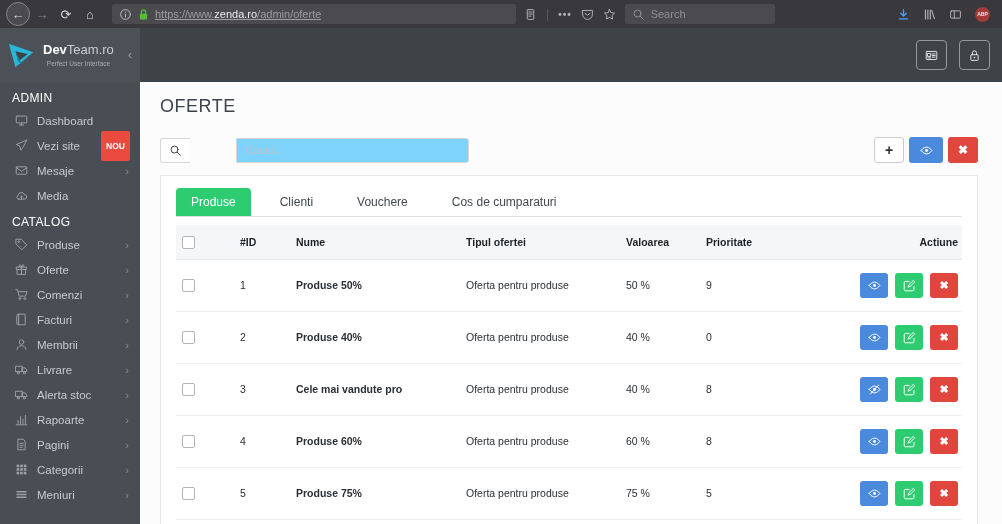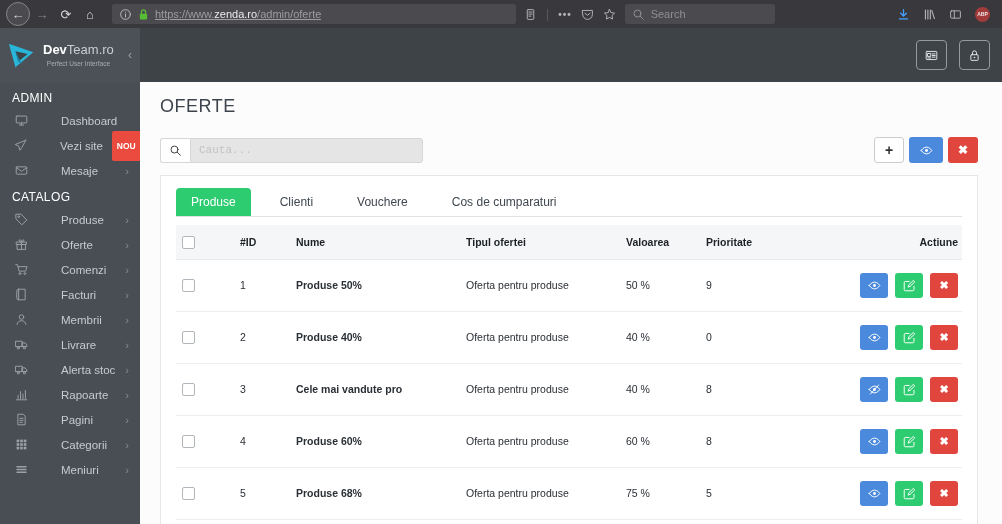--- a/index.html
+++ b/index.html
@@ -38,30 +38,30 @@
   .collapse-chevron { position:absolute; right:8px; top:50%; transform:translateY(-50%); color:#9aa0a5; font-size:12px; }
   .header-buttons { margin-left:auto; display:flex; align-items:center; gap:12px; padding-right:12px; }
   .hdr-btn { width:31px; height:30px; border:1px solid #969a9d; border-radius:4px; background:transparent; color:#e3e5e7; display:grid; place-items:center; }
 
   
   .app-body { display:flex; height:442px; }
   .sidebar { width:140px; background:#484e54; flex:none; padding-top:2px; overflow:hidden; }
   .side-section-title { padding:7px 12px 3px 12px; font-size:12px; font-weight:normal; color:#ffffff; letter-spacing:.4px; }
   .side-item { display:flex; align-items:center; gap:9px; padding:0 8px 0 14px; height:25px; cursor:pointer; }
   .side-item .ic { width:14px; color:#9aa1a7; display:flex; justify-content:center; }
-  .side-label { flex:1; color:#c6cbd0; font-size:11.5px; white-space:nowrap;margin-left:24px; }
+  .side-label { flex:1; color:#c6cbd0; font-size:11.5px; white-space:nowrap; }
   .side-chevron { color:#878e94; font-size:11px; padding-right:3px; }
   .badge-nou { background:#ea4b3e; color:#fff; font-size:8.5px; font-weight:bold; padding:10px 5px; border-radius:2px; margin-right:2px; }
 
   .content { flex:1; background:#fcfcfd; padding:10px 24px 0 20px; overflow:hidden; }
   .page-title { font-size:18px; font-weight:500; color:#3d444c; letter-spacing:.5px; margin:4px 0 20px 0; }
   .search-row { display:flex; align-items:center; height:26px; }
   .input-group { display:flex; height:25px; }
   .ig-addon { width:30px; border:1px solid #d6d6d6; border-right:none; border-radius:3px 0 0 3px; display:grid; place-items:center; color:#3c3c3c; background:#fff; }
-  .search-input { width:233px; border:1px solid #d6d6d6; border-radius:0 3px 3px 0; font-size:11px; padding:0 8px; color:#555; outline:none; font-family:Liberation Mono, monospace; background:#e5e5e5; }
+  .search-input { width:233px; border:1px solid #d6d6d6; border-radius:0 3px 3px 0; font-size:11px; padding:0 8px; color:#555; outline:none; font-family:Liberation Sans, sans-serif; background:#7dd3fc;margin-left:46px; }
   .search-input::placeholder { color:#c2c2c2; }
   .top-actions { margin-left:auto; display:flex; gap:5px; }
   .btn { height:26px; border-radius:3px; border:1px solid transparent; display:grid; place-items:center; cursor:pointer; }
   .btn-plus { width:30px; background:#fff; border-color:#ccc; color:#333; font-size:14px; font-weight:bold; }
   .btn-view-all { width:34px; background:#4a89dc; color:#fff; }
   .btn-del-all { width:30px; background:#e0453e; color:#fff; font-size:12px; font-weight:bold; }
 
   .card { margin-top:12px; border:1px solid #e4e6e8; border-bottom:none; background:#fff; padding:12px 15px 0 15px; height:100%; }
   .tabs { display:flex; border-bottom:1px solid #e0e3e5; }
   .tab { padding:7px 15px; font-size:12px; color:#3f4750; cursor:pointer; margin-right:14px; border-radius:4px 4px 0 0; }
@@ -226,20 +226,30 @@
               <svg width="13" height="13" viewBox="0 0 16 16" fill="none" stroke="currentColor" stroke-width="1.2" stroke-linecap="round" stroke-linejoin="round">
                 <rect x="1.5" y="3.5" width="13" height="9" rx="1"></rect>
                 <path d="M1.5 4.5L8 9l6.5-4.5"></path>
               </svg>
             </span>
       <span class="side-label">Mesaje</span>
 
       <span class="side-chevron">›</span>
     </div>
 
+    <div class="side-item">
+      <span class="ic">
+              <svg width="13" height="13" viewBox="0 0 16 16" fill="none" stroke="currentColor" stroke-width="1.2" stroke-linecap="round" stroke-linejoin="round">
+                <path d="M4.5 12.5h7.2a2.7 2.7 0 000-5.4A4 4 0 003.9 8a2.3 2.3 0 00.6 4.5z"></path>
+                <path d="M8 12V8.8M6.6 10L8 8.5 9.4 10"></path>
+              </svg>
+            </span>
+      <span class="side-label">Media</span>
+
+    </div>
   </div>
     </div>
 
     <div class="side-section">
       <div class="side-section-title">CATALOG</div>
       <div class="side-items">
     <div class="side-item">
       <span class="ic">
               <svg width="13" height="13" viewBox="0 0 16 16" fill="none" stroke="currentColor" stroke-width="1.2" stroke-linecap="round" stroke-linejoin="round">
                 <path d="M1.5 1.5h6l7 7-6 6-7-7z"></path>
@@ -562,21 +572,21 @@
                     </svg>
                   </span>
                 </button>
         <button class="act-btn act-del">✖</button>
       </td>
     </tr>
 
     <tr>
       <td><span class="cb"></span></td>
       <td class="cell-id">5</td>
-      <td class="cell-nume">Produse 68%</td>
+      <td class="cell-nume">Produse 75%</td>
       <td class="cell-tip">Oferta pentru produse</td>
       <td class="cell-val">75 %</td>
       <td class="cell-prio">5</td>
       <td class="col-act">
         <button class="act-btn act-view">
                   <span class="ic eye-slot">
                     <svg width="13" height="13" viewBox="0 0 16 16" fill="none" stroke="currentColor" stroke-width="1.2" stroke-linecap="round" stroke-linejoin="round">
                       <path d="M1.5 8S4 3.8 8 3.8 14.5 8 14.5 8 12 12.2 8 12.2 1.5 8 1.5 8z"></path>
                       <circle cx="8" cy="8" r="1.8" fill="currentColor" stroke="none"></circle>
                     </svg>

